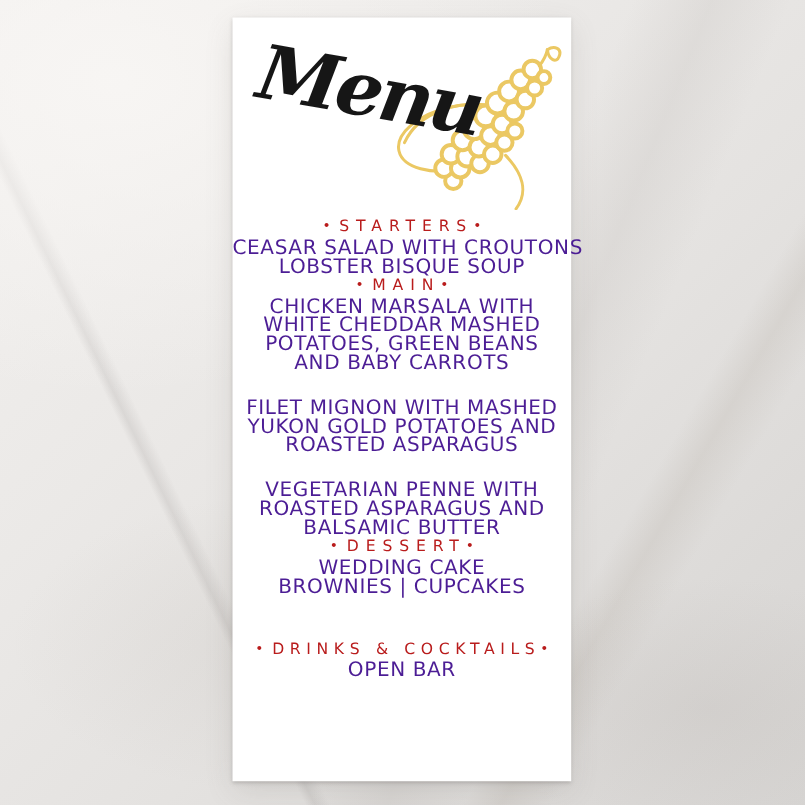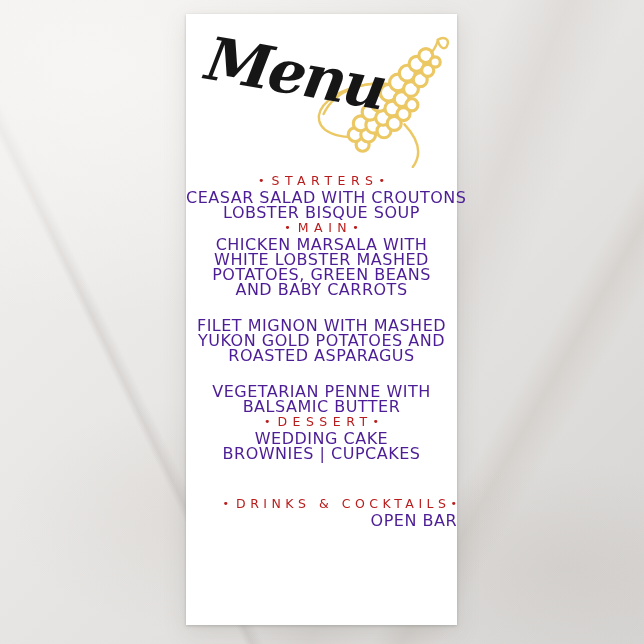--- a/index.html
+++ b/index.html
@@ -77,21 +77,21 @@
   
   .menu-body {
     position: relative;
     color: #1f1f1f;
     z-index: 2;
   }
   section { display: block; }
   .sec-starters { margin-top: 13px; }
   .sec-main     { }
   .sec-dessert  { }
-  .sec-drinks   { margin-top: 35px; text-align: right; }
+  .sec-drinks   { margin-top: 35px; }
 
   .sec-heading {
     font-size: 12.5px;
     line-height: 16px;
     font-weight: 500;
     color: #b91c1c;
     white-space: nowrap;
   }
   .sec-heading .ht {
     letter-spacing: 5.5px;
@@ -166,31 +166,32 @@
         <div class="dish">
             <div class="menu-line">CEASAR SALAD WITH CROUTONS</div>
             <div class="menu-line">LOBSTER BISQUE SOUP</div>
           </div>
       </section>
 
       <section class="sec-main">
         <div class="sec-heading"><span class="dot">•</span><span class="ht">MAIN</span><span class="dot">•</span></div>
         <div class="dish">
             <div class="menu-line">CHICKEN MARSALA WITH</div>
-            <div class="menu-line">WHITE LOBSTER MASHED</div>
+            <div class="menu-line">WHITE CHEDDAR MASHED</div>
             <div class="menu-line">POTATOES, GREEN BEANS</div>
             <div class="menu-line">AND BABY CARROTS</div>
           </div>
         <div class="dish">
             <div class="menu-line">FILET MIGNON WITH MASHED</div>
             <div class="menu-line">YUKON GOLD POTATOES AND</div>
             <div class="menu-line">ROASTED ASPARAGUS</div>
           </div>
         <div class="dish">
             <div class="menu-line">VEGETARIAN PENNE WITH</div>
+            <div class="menu-line">ROASTED ASPARAGUS AND</div>
             <div class="menu-line">BALSAMIC BUTTER</div>
           </div>
       </section>
 
       <section class="sec-dessert">
         <div class="sec-heading"><span class="dot">•</span><span class="ht">DESSERT</span><span class="dot">•</span></div>
         <div class="dish">
             <div class="menu-line">WEDDING CAKE</div>
             <div class="menu-line">BROWNIES | CUPCAKES</div>
           </div>

